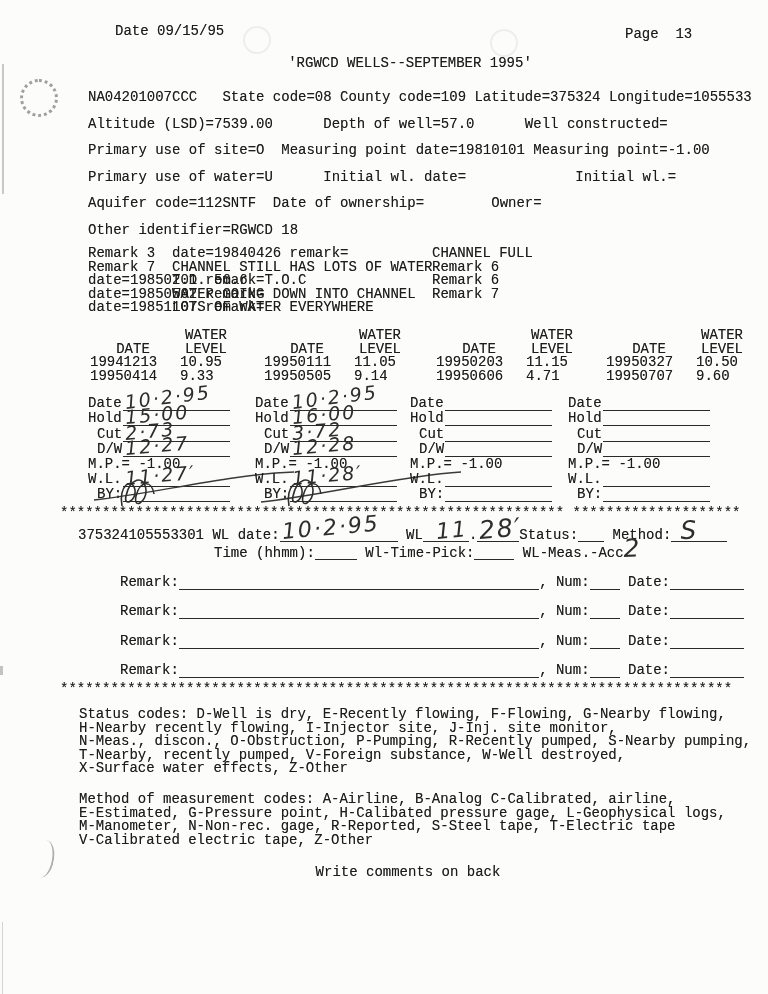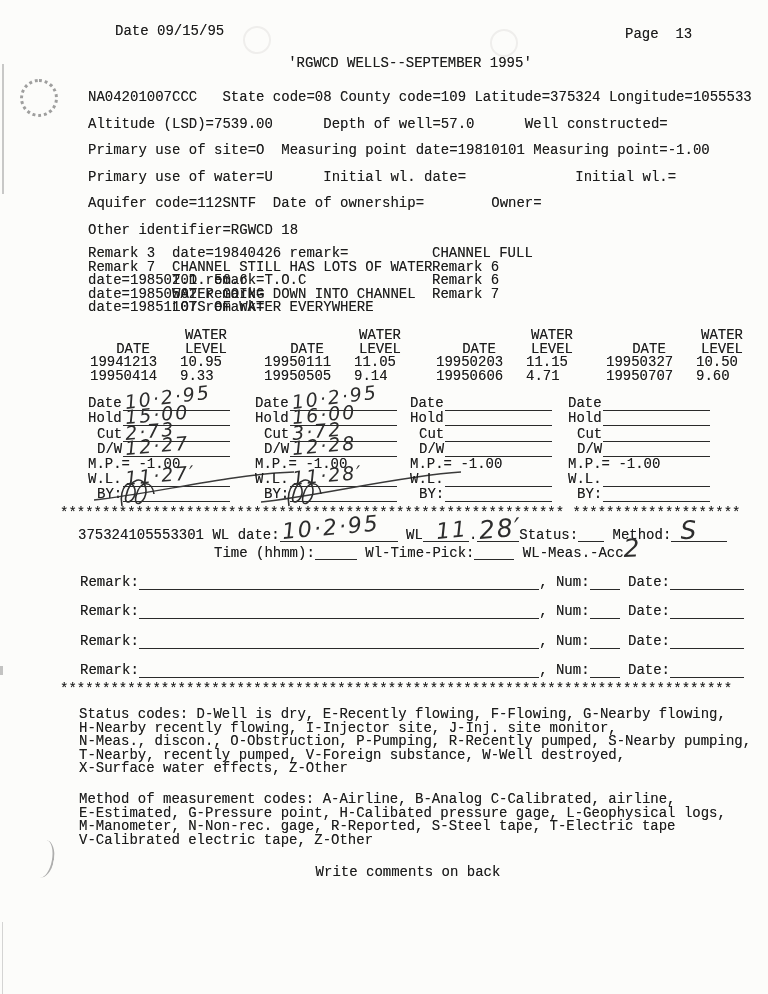--- a/index.html
+++ b/index.html
@@ -42,21 +42,21 @@
       transform:rotate(-5deg);transform-origin:left bottom;font-size:19px;text-shadow:none;line-height:1;}
   .sig{position:absolute;left:4px;top:66px;overflow:visible;pointer-events:none;}
 
   
   .blank{display:inline-block;border-bottom:1.5px solid #2a2a2a;height:14px;position:relative;vertical-align:baseline;}
   .wlrow{display:flex;align-items:flex-start;}
   .hw-big{font-size:22px;}
   .hw-xl{font-size:25px;}
 
   
-  .rrow{display:flex;align-items:flex-end;height:18px;margin-bottom:11.4px;}
+  .rrow{display:flex;align-items:flex-end;height:18px;margin-bottom:11.4px;margin-left:40px;}
   .rfill{flex:1;border-bottom:1.5px solid #2a2a2a;height:14px;}
   .nblank{width:30px;}
   .dblank{width:74px;}
 
   .sep{letter-spacing:0;}
   .center{text-align:center;}
 </style>
 </head>
 <body>
 

